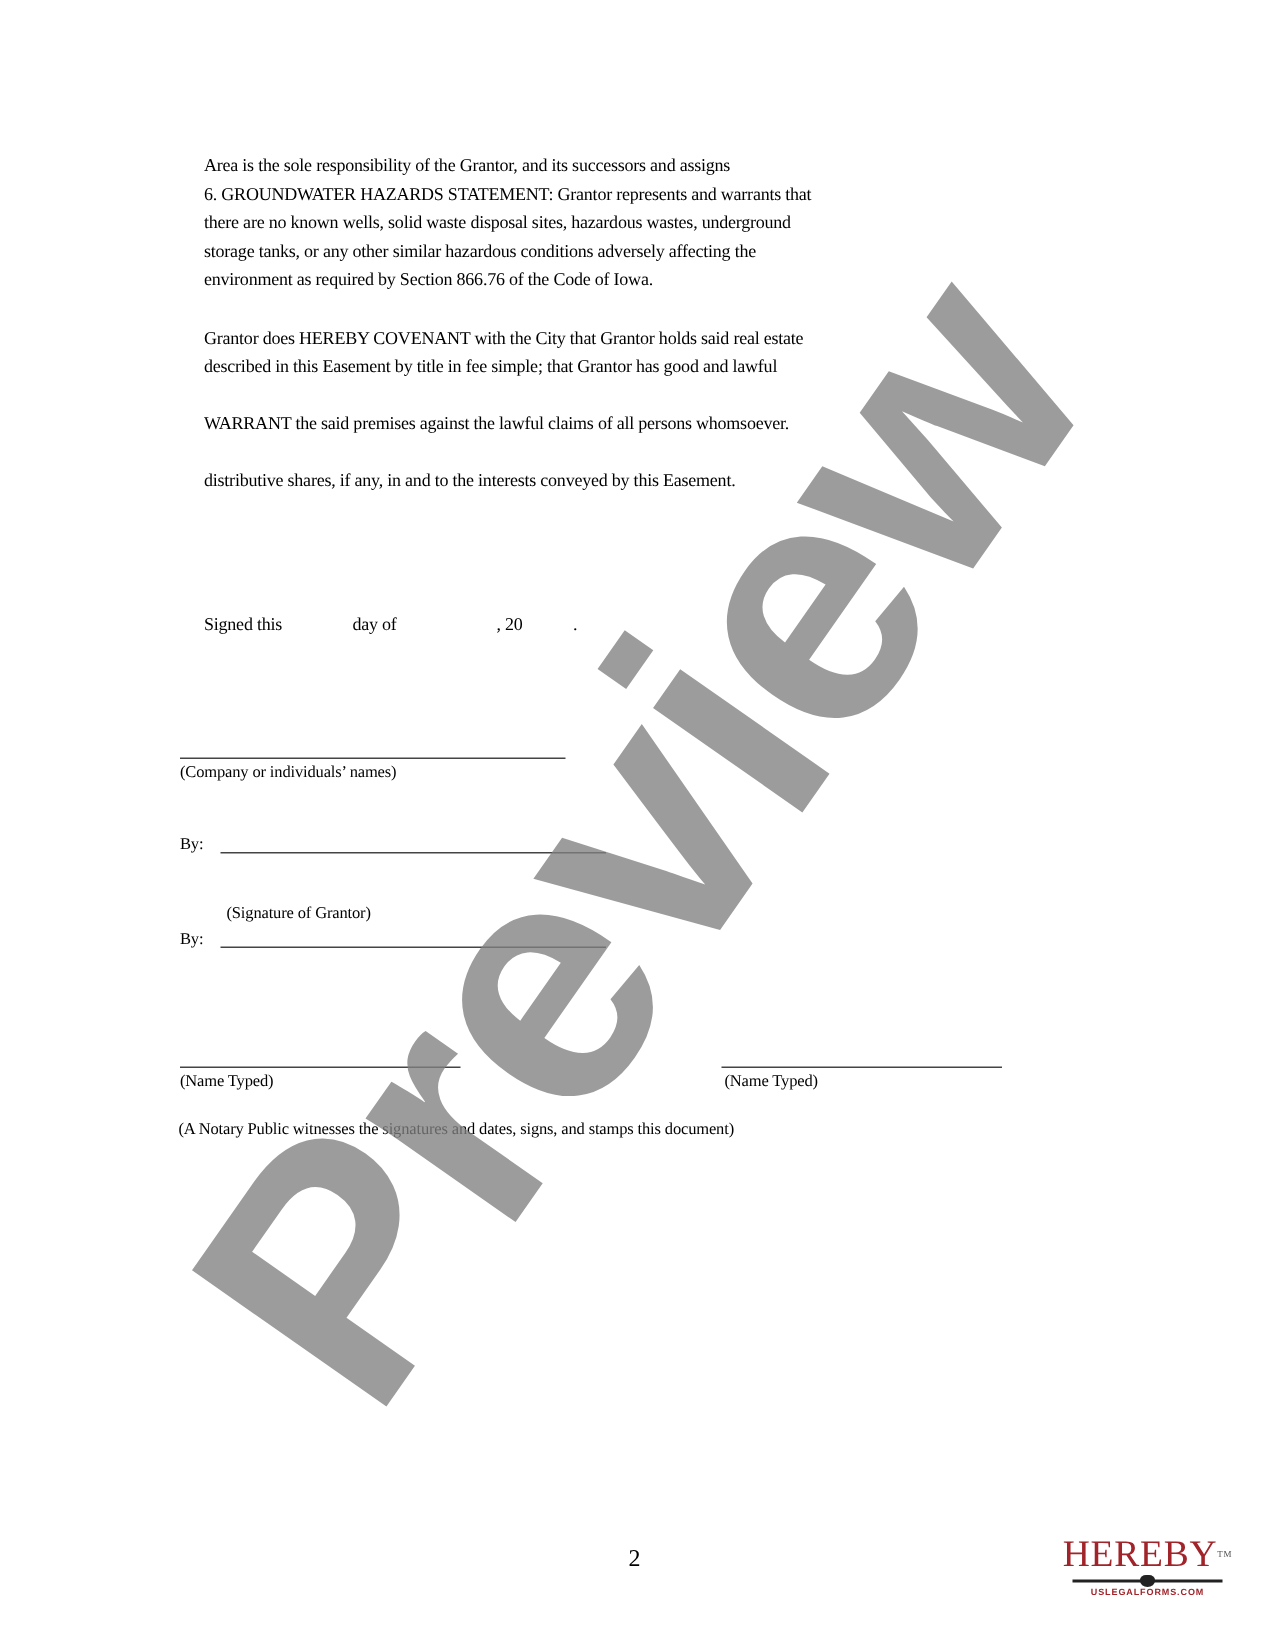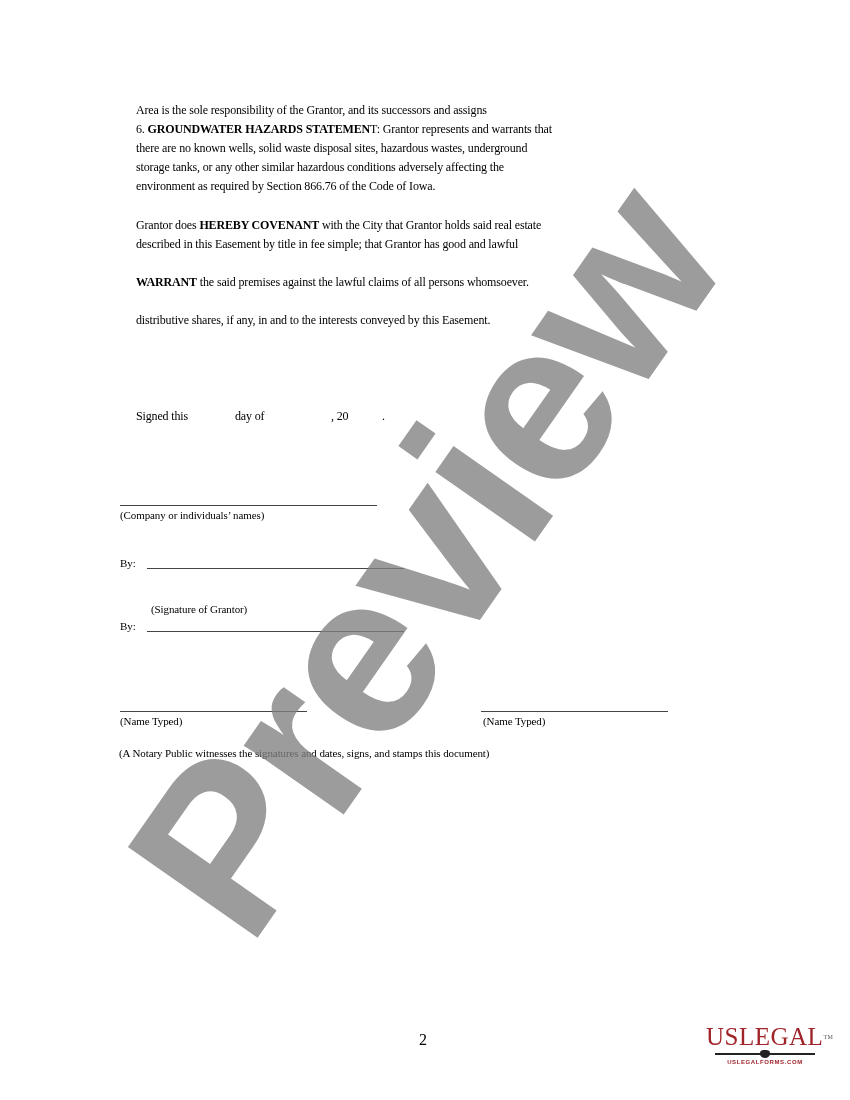--- a/index.html
+++ b/index.html
@@ -2,21 +2,21 @@
 <html><head>
 <meta charset="utf-8">
 <style>
   html, body { margin: 0; padding: 0; background: #ffffff; }
   body { width: 850px; height: 1100px; position: relative; overflow: hidden;
          font-family: "Liberation Serif", "DejaVu Serif", serif; color: #000; }
   .page { position: absolute; left: 0; top: 0; width: 850px; height: 1100px; }
   .txt { position: absolute; left: 120px; font-size: 12px; line-height: 19.3px; white-space: nowrap; letter-spacing: -0.15px; margin-left: 16px; }
   .small { position: absolute; font-size: 11px; line-height: 16px; white-space: nowrap; letter-spacing: -0.1px; }
   .line { position: absolute; border-top: 1px solid #444; height: 0; }
-  b { font-weight: bold; }
+  b { font-weight: normal; }
   .watermark { position: absolute; left: 425px; top: 560px; transform: translate(-50%, -50%) rotate(-55deg);
                font-family: "Liberation Sans", "DejaVu Sans", sans-serif; font-weight: bold; font-size: 230px;
                color: rgba(128,128,128,0.78); white-space: nowrap; pointer-events: none; letter-spacing: -4px; }
   .pagenum { position: absolute; left: 419px; top: 1031px; font-size: 16px; }
   .logo { position: absolute; left: 706px; top: 1025px; width: 118px; height: 45px; text-align: center; }
   .logo-main { font-family: "Liberation Serif", "DejaVu Serif", serif; color: #a0242a; font-size: 25px; line-height: 24px; letter-spacing: 0.5px; }
   .logo-main .tm { font-size: 6px; vertical-align: top; color: #555; }
   .logo-bar { position: relative; height: 8px; margin: 1px auto 0; width: 100px; }
   .logo-bar:before { content: ""; position: absolute; left: 0; right: 0; top: 3px; height: 2px; background: #222; }
   .logo-bar:after { content: ""; position: absolute; left: 45px; top: 0; width: 10px; height: 8px; background: #222; border-radius: 40% 40% 50% 50%; }
@@ -57,19 +57,19 @@
   <div class="line" style="left:120px; top:711px; width:187px"></div>
   <div class="small" style="left:120px; top:713px">(Name Typed)</div>
   <div class="line" style="left:481px; top:711px; width:187px"></div>
   <div class="small" style="left:483px; top:713px">(Name Typed)</div>
 
   <div class="small" style="left:119px; top:745px">(A Notary Public witnesses the signatures and dates, signs, and stamps this document)</div>
 
   <div class="pagenum">2</div>
 
   <div class="logo">
-    <div class="logo-main"><span>USLEGAL</span><span class="tm">TM</span></div>
+    <div class="logo-main"><span>HEREBY</span><span class="tm">TM</span></div>
     <div class="logo-bar"></div>
     <div class="logo-sub">USLEGALFORMS.COM</div>
   </div>
 
   <div class="watermark">Preview</div>
 </div>
 
 </body></html>

